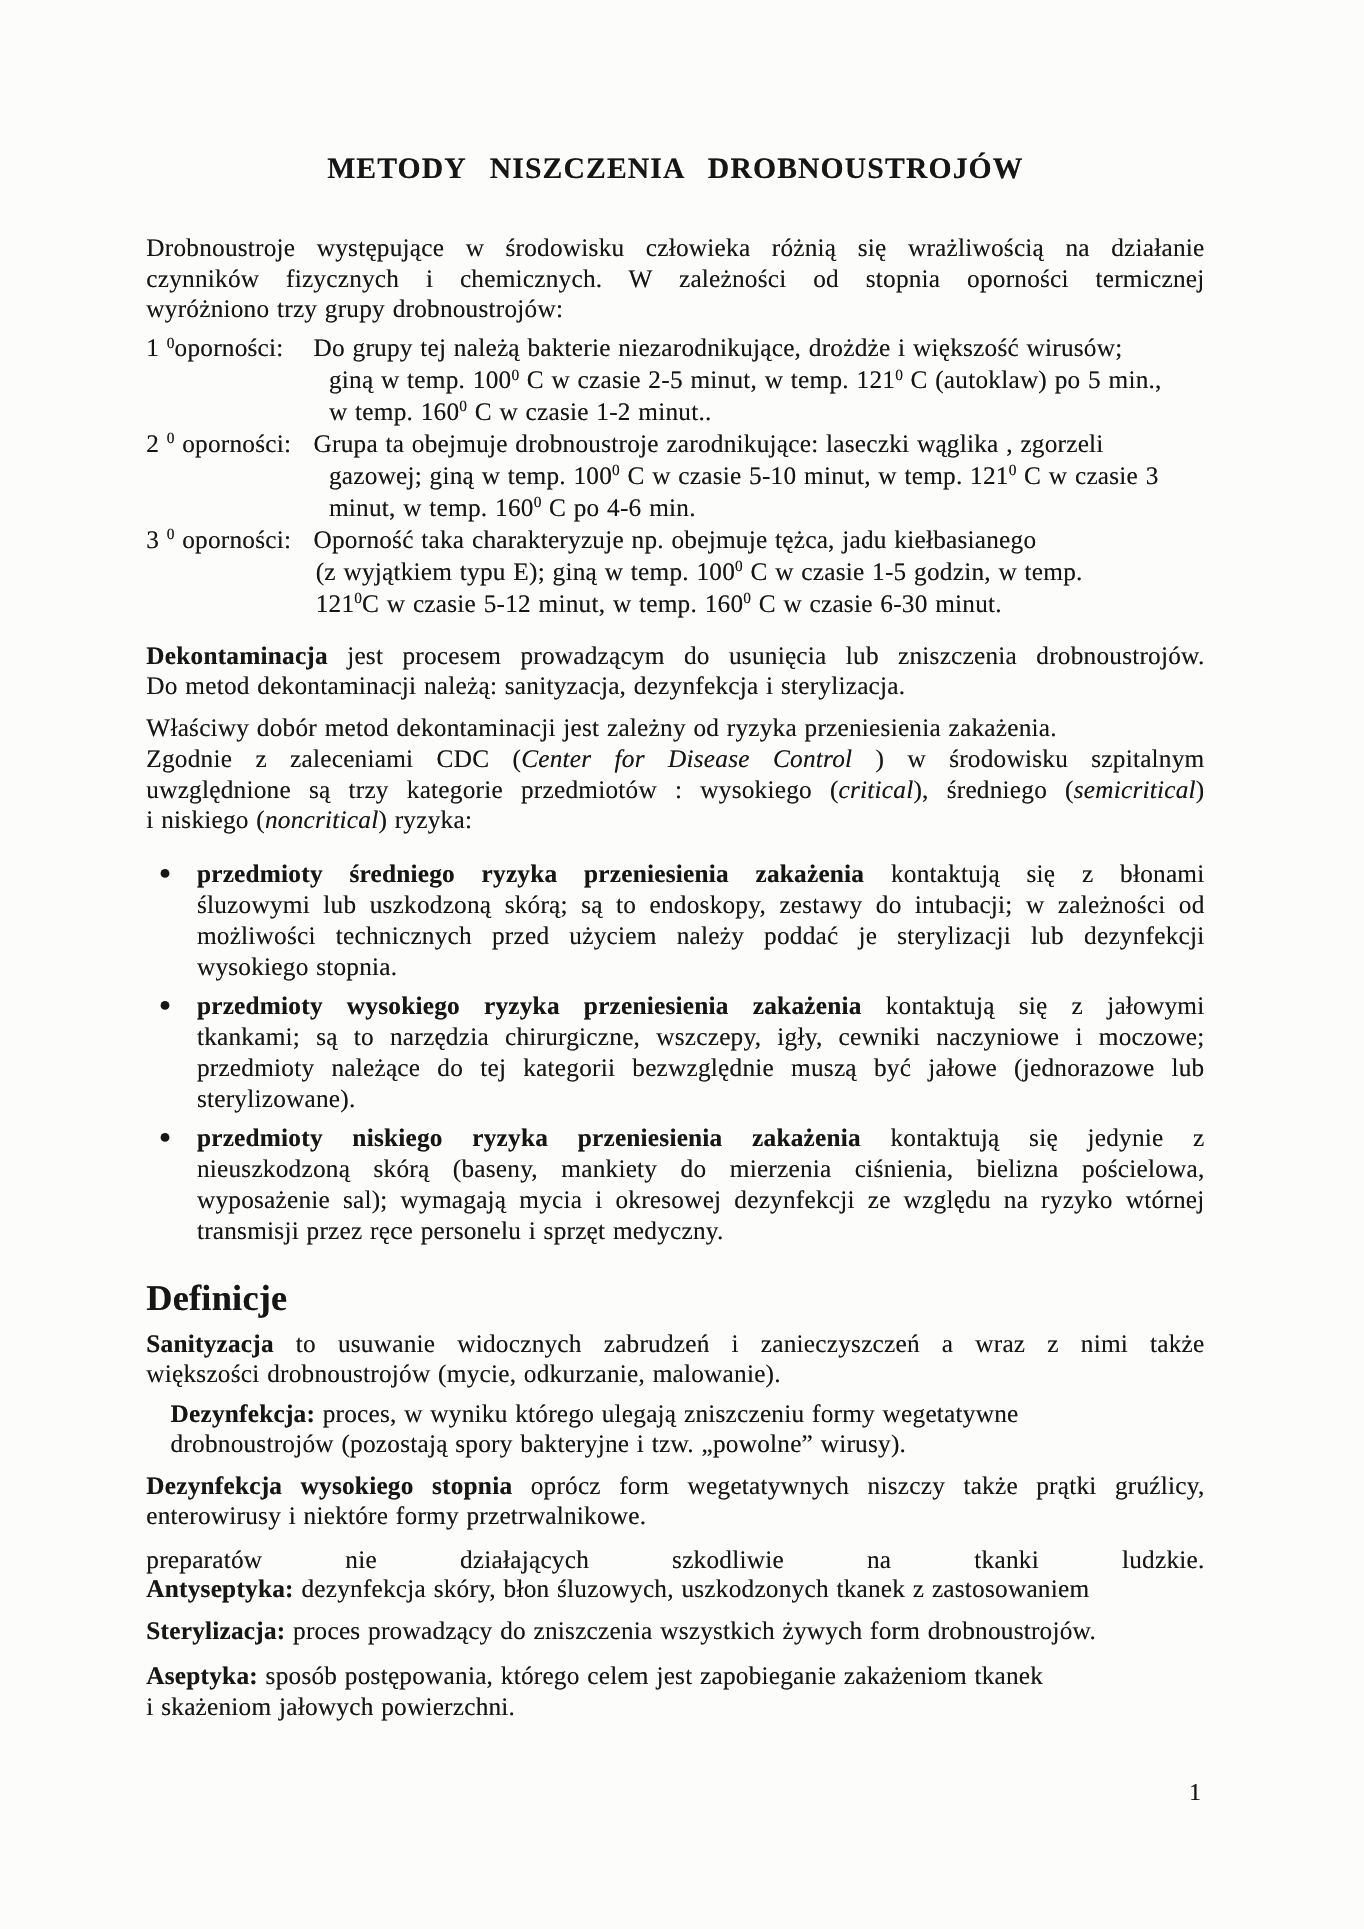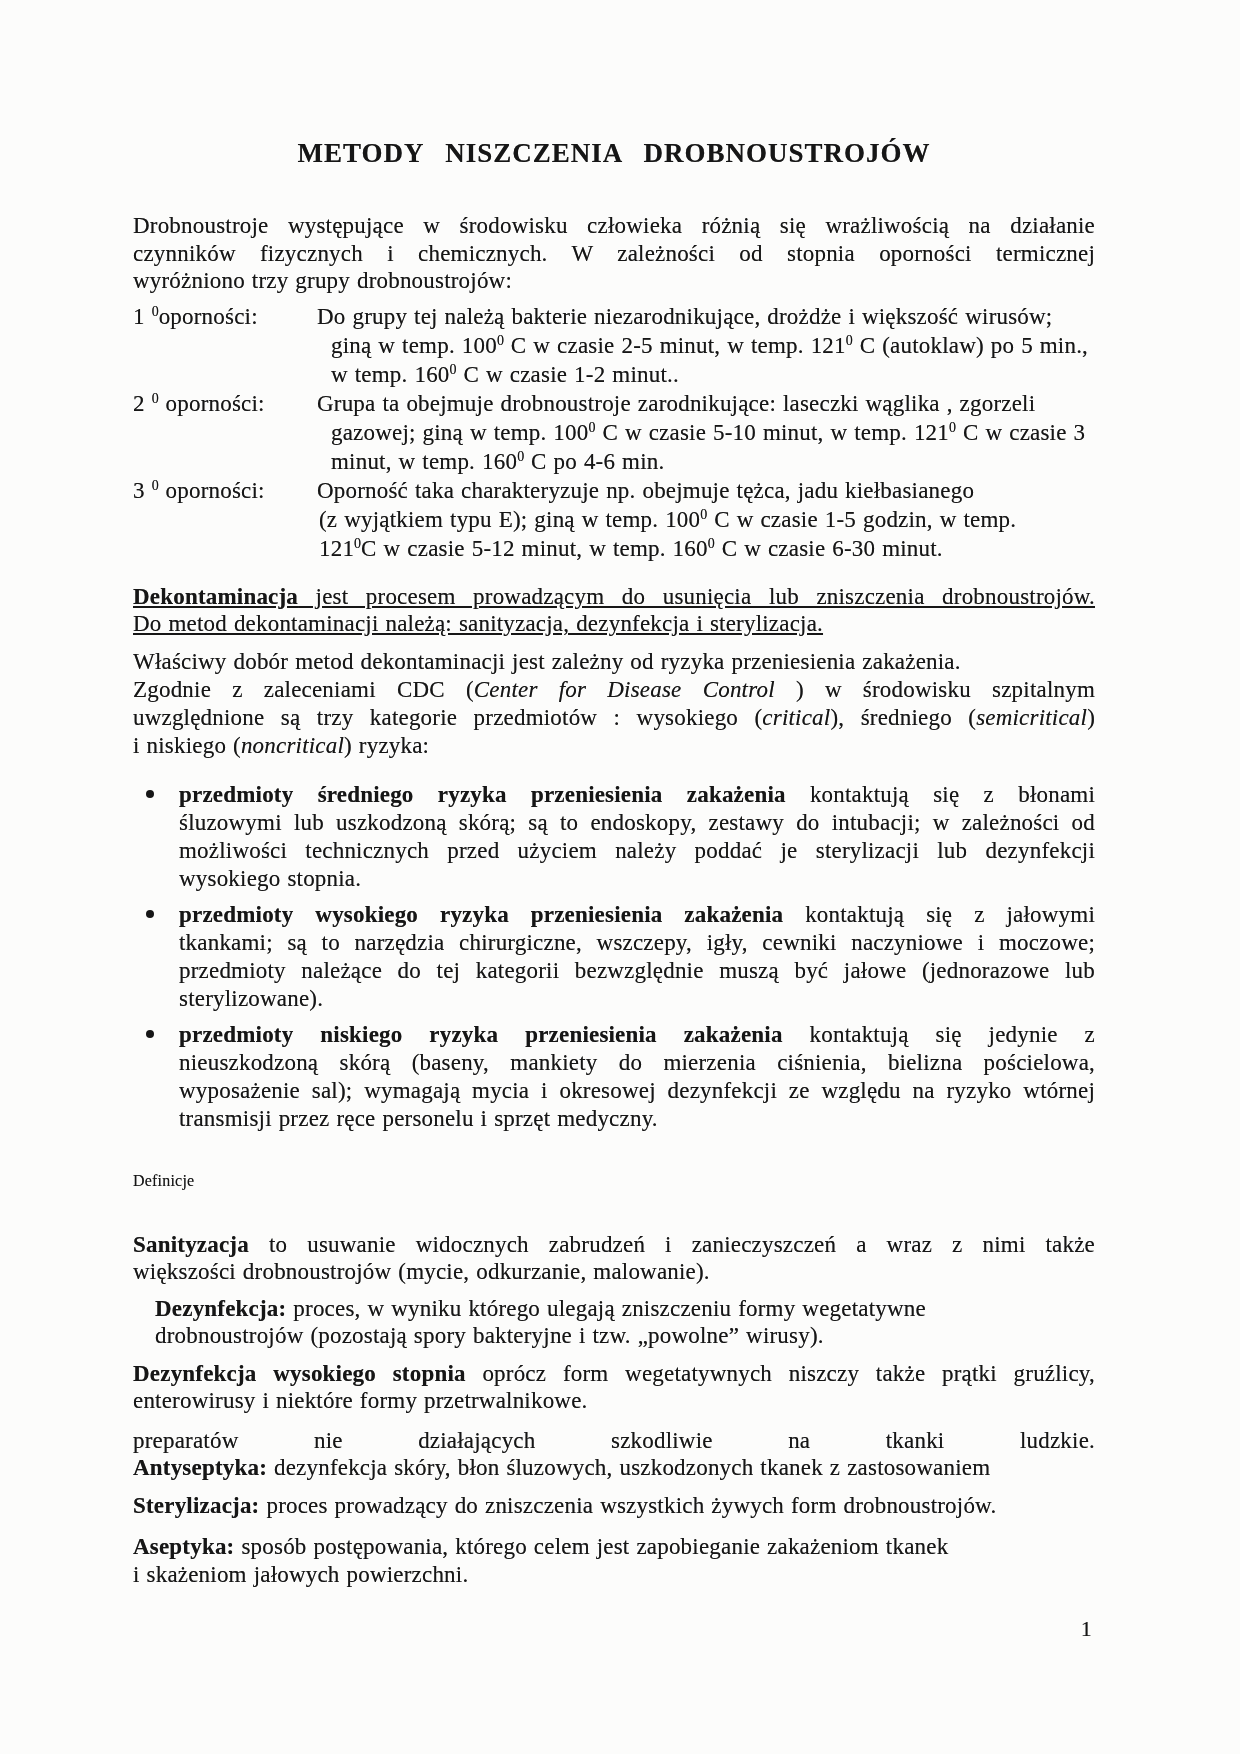--- a/index.html
+++ b/index.html
@@ -41,34 +41,34 @@
     line-height:0;
     letter-spacing:0;
     vertical-align:8px;
   }
 
   .intro{margin:0 0 7px 0;}
 
   .rlist{line-height:29px;margin:0 0 20px 0;}
   .ritem{display:flex;}
   .rlabel{flex:0 0 152px;}
-  .rbody{flex:1;margin-left:32px;}
+  .rbody{flex:1;}
   .rbody .line + .line{padding-left:14px;}
   .ritem.g3 .rbody .line + .line{padding-left:2px;}
 
-  .dekont{margin:16px 0 10px 0;text-decoration:underline;}
+  .dekont{margin:16px 0 10px 0;}
   .cdc{margin:0 0 21px 0;line-height:28px;}
 
   .bullets{margin:0 0 33px 0;}
   .bitem{display:flex;line-height:28px;margin:0 0 8px 0;}
   .bmark{flex:0 0 46px;padding-left:13px;box-sizing:border-box;}
   .dot{display:inline-block;width:8px;height:8px;border-radius:50%;background:#161616;vertical-align:middle;margin-top:-4px;}
   .btext{flex:1;}
 
-  h2.defs-h{font-size:16px;font-weight:normal;line-height:30px;margin:0 0 35px 0;}
+  h2.defs-h{font-size:33px;font-weight:bold;line-height:30px;margin:0 0 12px 0;}
 
   .entry{margin:0;}
   .e-san{margin-bottom:9px;}
   .e-dez{margin-bottom:10px;margin-left:22px;}
   .e-dws{margin-bottom:12px;}
   .e-ant{margin-bottom:10px;}
   .e-ste{margin-bottom:14px;}
   .e-ase{margin-bottom:0;}
 
   .pagenum{

